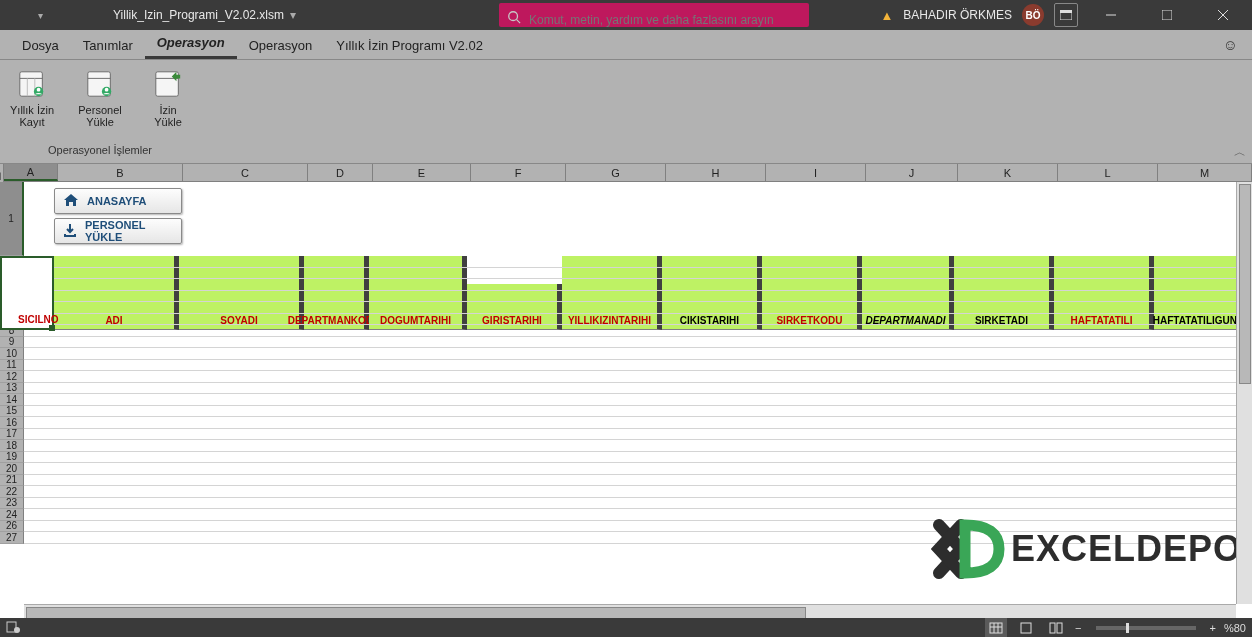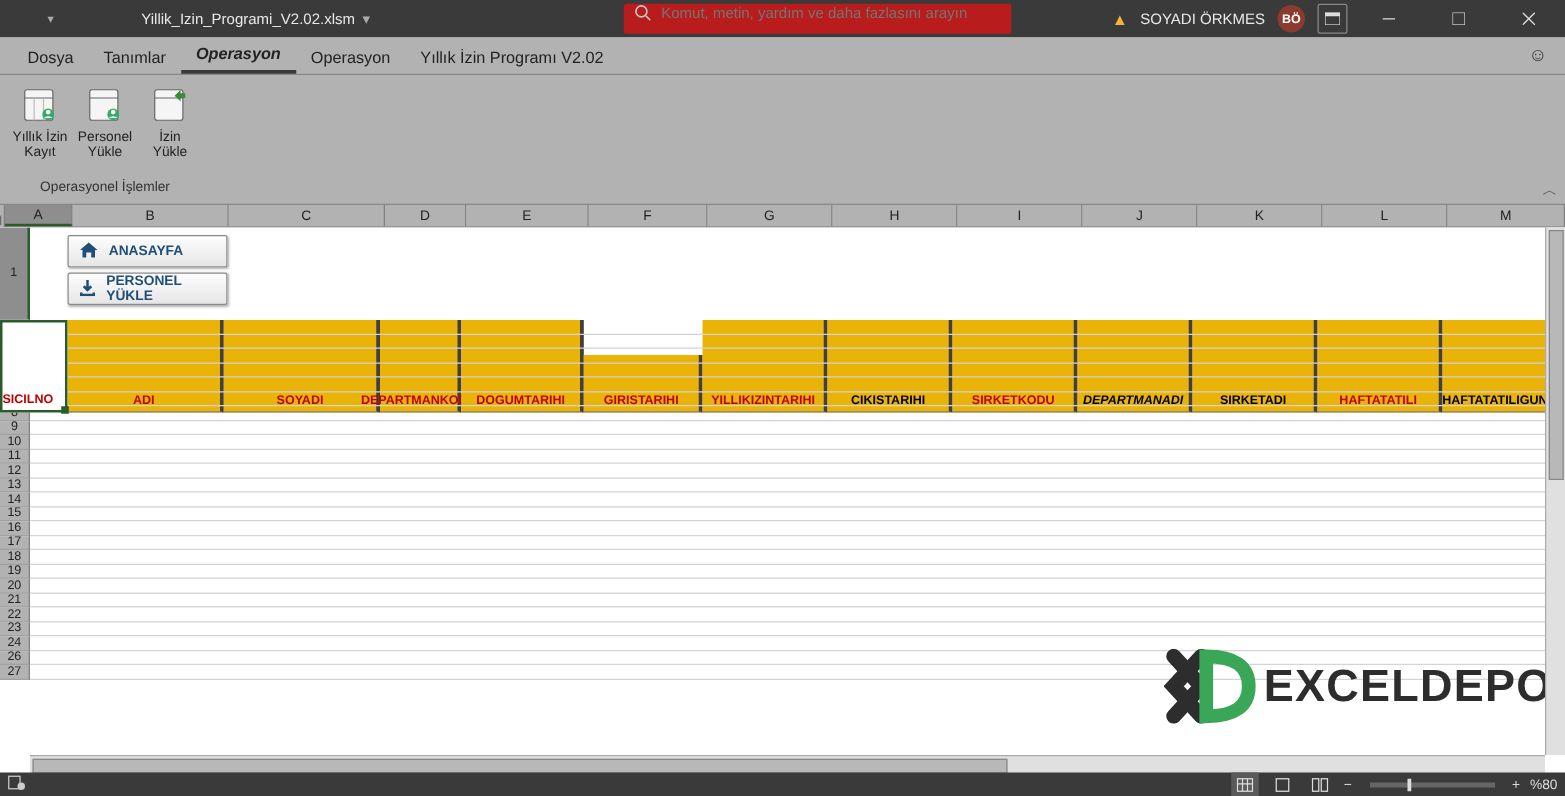--- a/index.html
+++ b/index.html
@@ -4,62 +4,62 @@
 <style>
 * { margin: 0; padding: 0; box-sizing: border-box; font-family: "Segoe UI", Tahoma, sans-serif; }
 body { background: #fff; width: 1252px; height: 637px; overflow: hidden; position: relative; }
 
 
 .titlebar { height: 30px; background: #3a3a3a; display: flex; align-items: center; color: #e8e8e8; font-size: 12px; }
 .titlebar .qat { width: 30px; text-align: center; color: #ddd;}
 .titlebar .qat-caret { color:#aaa; font-size:10px; padding:0 8px;}
 .titlebar .filename { margin-left: 62px; display:flex; align-items:center; gap:6px;}
 .titlebar .filename .drop { color:#aaa;}
-.titlebar .searchwrap { position:absolute; left:499px; top:3px; width:310px; height:24px; background:#b91c1c; border-radius:2px; display:flex; align-items:flex-start; padding:0 8px; gap:8px; color:#c7c7c7;}
+.titlebar .searchwrap { position:absolute; left:499px; top:3px; width:310px; height:24px; background:#be185d; border-radius:2px; display:flex; align-items:flex-end; padding:0 8px; gap:8px; color:#c7c7c7;}
 .titlebar .searchwrap input { background:transparent; border:none; outline:none; color:#c7c7c7; font-size:12px; flex:1;}
 .titlebar .right { position:absolute; right:0; top:0; height:30px; display:flex; align-items:center; gap:10px; padding-right:6px;}
 .titlebar .warn { color:#f3b43a; font-size:13px;}
 .titlebar .username { font-size:12px; color:#e8e8e8;}
 .titlebar .avatar { width:22px; height:22px; border-radius:50%; background:#8a3b2e; color:#fff; font-size:10px; display:flex; align-items:center; justify-content:center; font-weight:600;}
 .titlebar .winbtn { width:46px; height:30px; display:flex; align-items:center; justify-content:center; color:#ddd;}
 .titlebar .ribdisp { width:24px; height:24px; display:flex; align-items:center; justify-content:center; border:1px solid #888; border-radius:2px; color:#ddd; font-size:11px;}
 
 
 .tabsrow { height: 30px; background:#b2b2b2; border-bottom:1px solid #888; display:flex; align-items:flex-end; padding-left:10px; position:relative;}
 .tabsrow .tab { font-size:13px; color:#222; padding:6px 12px; cursor:pointer;}
 .tabsrow .tab.active { font-weight:600; border-bottom:3px solid #3a3a3a;font-style:italic;}
 .tabsrow .smiley { position:absolute; right:14px; top:6px; font-size:15px; color:#333;}
 
 
 .ribbon { height:104px; background:#b2b2b2; border-bottom:1px solid #888; display:flex; position:relative;}
 .ribbon .group { display:flex; flex-direction:column; align-items:center; padding:4px 6px 0 6px;}
-.ribbon .buttons { display:flex; gap:0;}
+.ribbon .buttons { display:flex; gap:16px;}
 .ribbon .bigbtn { width:52px; height:78px; display:flex; flex-direction:column; align-items:center; justify-content:flex-start; padding-top:4px; font-size:11px; color:#222; text-align:center; cursor:pointer;}
 .ribbon .bigbtn .iconbox { width:32px; height:32px; margin-bottom:4px; display:flex; align-items:center; justify-content:center;}
 .ribbon .grouplabel { font-size:11px; color:#333; padding:2px 0 4px 0; text-align:center; width:100%;}
 .ribbon .collapse { position:absolute; right:6px; bottom:2px; color:#555; font-size:12px;}
 
 
 .colhead { height:18px; background:#b2b2b2; display:flex; border-bottom:1px solid #808080;}
 .colhead .selectall { width:24px; height:18px; background:#b2b2b2; border-right:1px solid #808080; position:relative;}
 .colhead .selectall::after { content:""; position:absolute; right:2px; bottom:2px; width:0; height:0; border-right:8px solid #6a6a6a; border-top:8px solid transparent;}
 .colhead .ch { border-right:1px solid #808080; font-size:11px; color:#222; display:flex; align-items:center; justify-content:center; background:#b2b2b2;}
 .colhead .ch.active { background:#8e8e8e; border-bottom:2px solid #2a5c2a;}
 
 
 .grid { position:relative; height:432px; overflow:hidden; background:#fff;}
 .grid .rownum { width:24px; background:#b2b2b2; border-right:1px solid #808080; border-bottom:1px solid #a0a0a0; font-size:10px; color:#222; display:flex; align-items:center; justify-content:center;}
 .grid .rownum.active { background:#8e8e8e; border-right:2px solid #2a5c2a;}
 .grid .hdrrow { height:74px;}
 .grid .hdrrow .rownum { height:74px;}
 .grid .hdrrow .cells { display:flex; height:74px;}
-.grid .hdrrow .hc { border-right:3px solid #404040; border-bottom:1px solid #808080; background:#eab308; font-size:10px; font-weight:700; display:flex; align-items:flex-end; justify-content:center; padding-bottom:3px; text-align:center; line-height:1.1;}
+.grid .hdrrow .hc { border-right:5px solid #404040; border-bottom:1px solid #808080; background:#bef264; font-size:10px; font-weight:700; display:flex; align-items:flex-end; justify-content:center; padding-bottom:3px; text-align:center; line-height:1.1;}
 .grid .hdrrow .hc.red { color:#c00000;}
 .grid .hdrrow .hc.black { color:#000;}
-.grid .hdrrow .hc.first { background:#fff; border:2px solid #2a5c2a; position:relative; align-items:flex-end; justify-content:flex-start; padding-left:0;}
+.grid .hdrrow .hc.first { background:#fff; border:2px solid #2a5c2a; position:relative; align-items:flex-end; justify-content:flex-start; padding-left:16px;}
 .grid .hdrrow .hc.first::after { content:""; position:absolute; right:-3px; bottom:-3px; width:6px; height:6px; background:#2a5c2a;}
 .grid .blankrow { display:flex; height:11.5px;}
 
 
 .floatbtn { position:absolute; left:0; width:128px; height:26px; background:linear-gradient(#fdfdfd,#e6e6e6); border:1px solid #8a8a8a; border-radius:2px; box-shadow:1px 1px 2px rgba(0,0,0,0.3); display:flex; align-items:center; gap:8px; padding-left:8px; font-size:11px; font-weight:700; color:#1f4e79; cursor:pointer;}
 .floatbtn .ficon { color:#1f4e79; font-size:14px;}
 
 
 .hscroll { position:absolute; left:24px; right:16px; bottom:17px; height:16px; background:#e0e0e0; border-top:1px solid #aaa; display:flex; align-items:center;}
 .hscroll .thumb { width:780px; height:12px; background:#b8b8b8; margin-left:2px; border:1px solid #888;}
@@ -96,21 +96,21 @@
     <span>
       <svg width="14" height="14" viewBox="0 0 16 16">
           <circle cx="7" cy="7" r="5" fill="none" stroke="#c7c7c7" stroke-width="1.5"></circle>
           <line x1="11" y1="11" x2="15" y2="15" stroke="#c7c7c7" stroke-width="1.5"></line>
         </svg>
     </span>
     <input placeholder="Komut, metin, yardım ve daha fazlasını arayın" style="">
   </div>
   <div class="right">
     <span class="warn">▲</span>
-    <span class="username">SOYADI ÖRKMES</span>
+    <span class="username">BAHADIR ÖRKMES</span>
     <span class="avatar">BÖ</span>
     <span class="ribdisp">
       <svg width="12" height="10" viewBox="0 0 12 10">
           <rect x="0" y="0" width="12" height="10" fill="none" stroke="#ddd"></rect>
           <rect x="0" y="0" width="12" height="3" fill="#ddd"></rect>
         </svg>
     </span>
     <div class="winbtn">
         <svg width="10" height="10">
           <line x1="0" y1="5" x2="10" y2="5" stroke="#ddd" stroke-width="1"></line>

